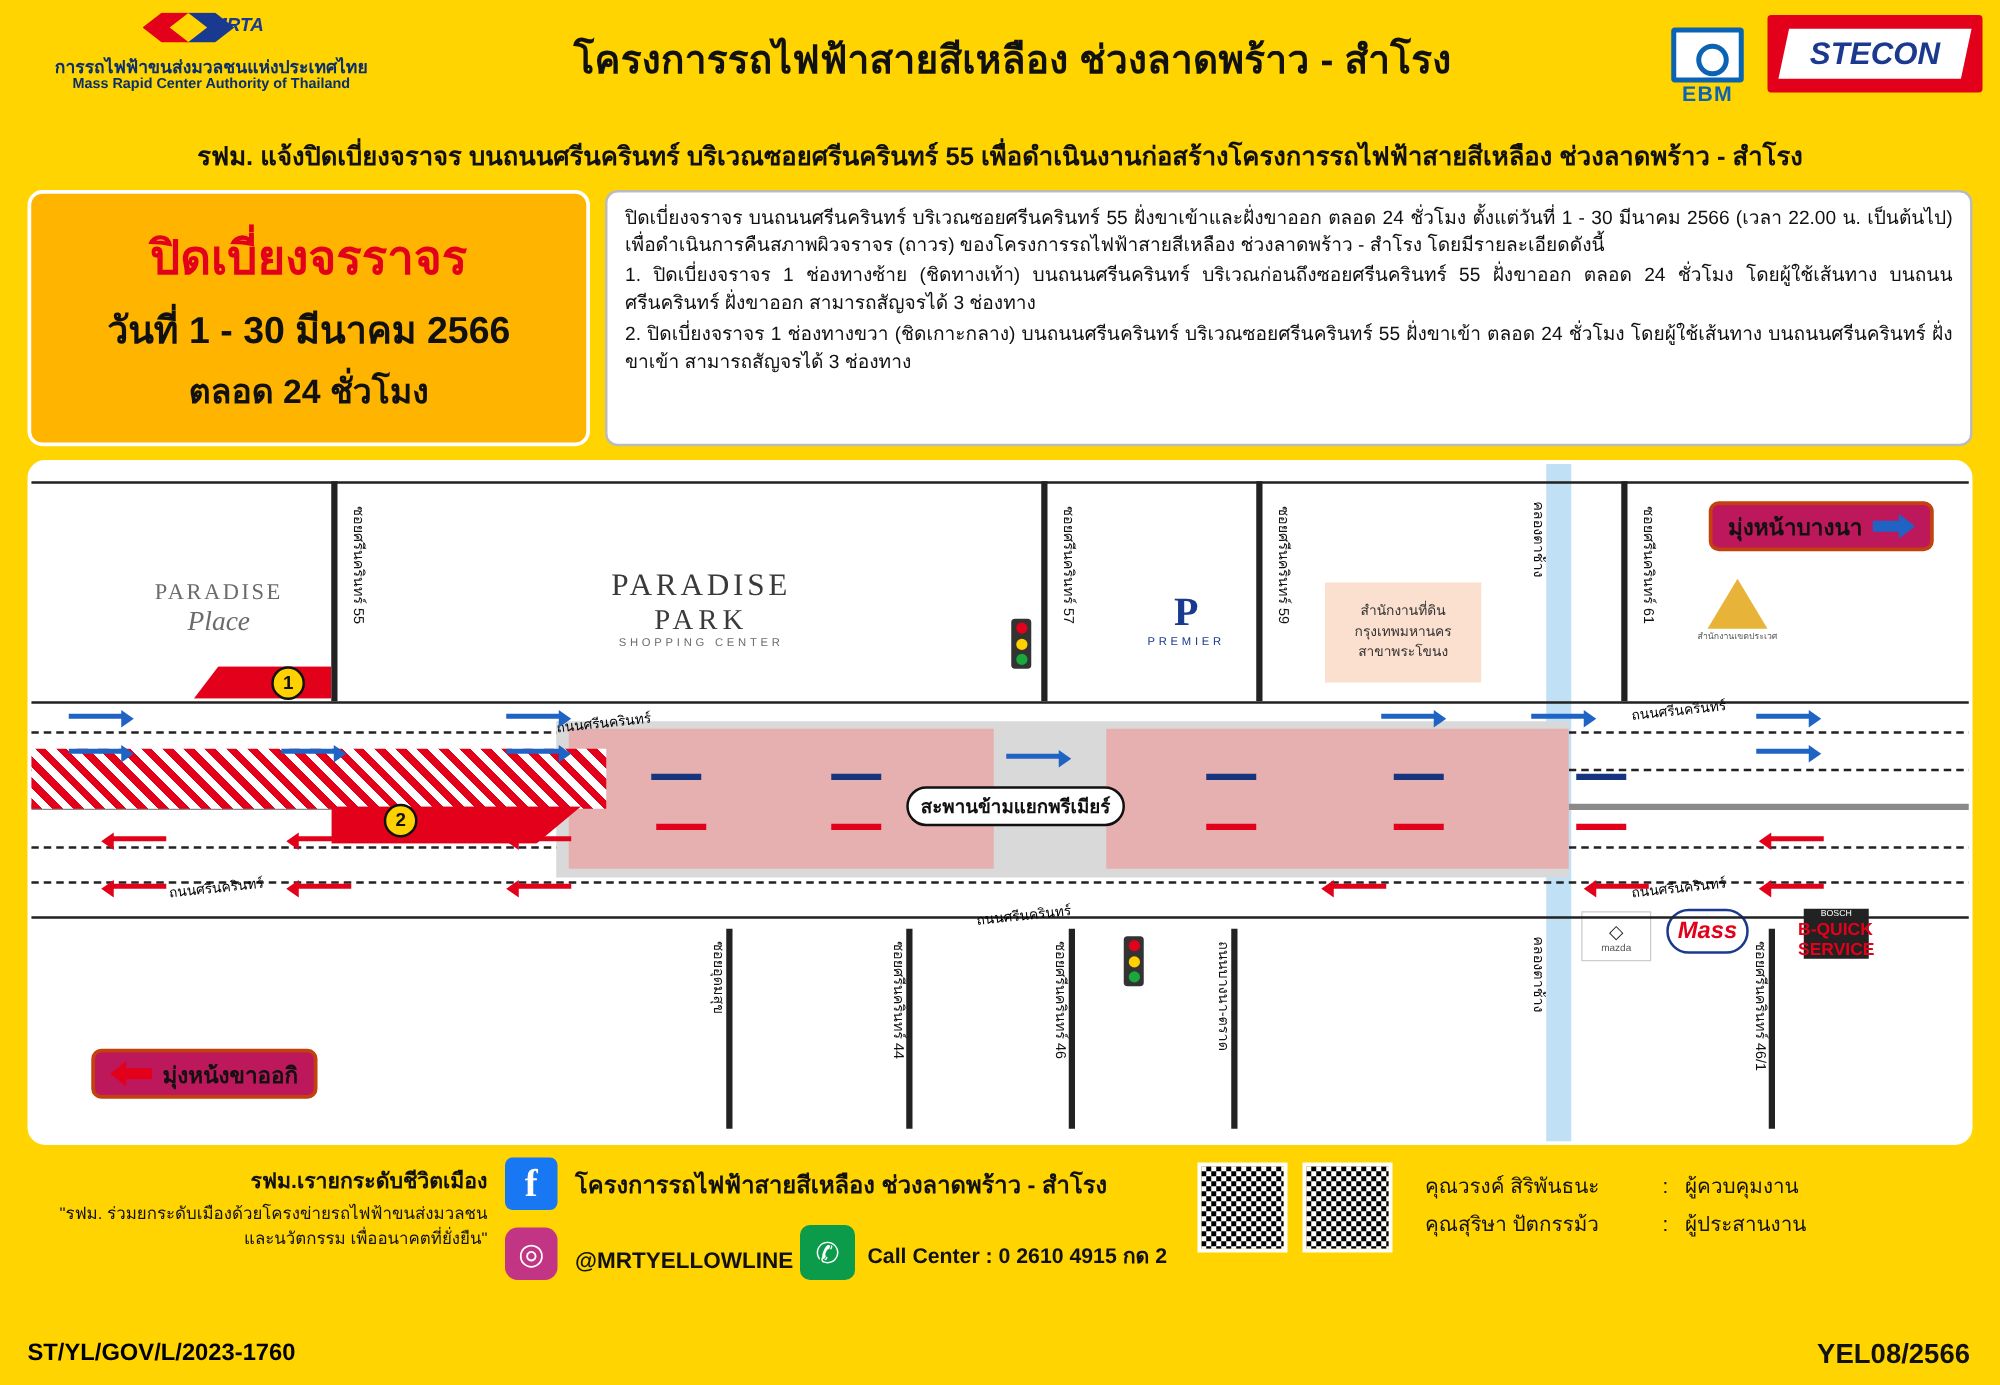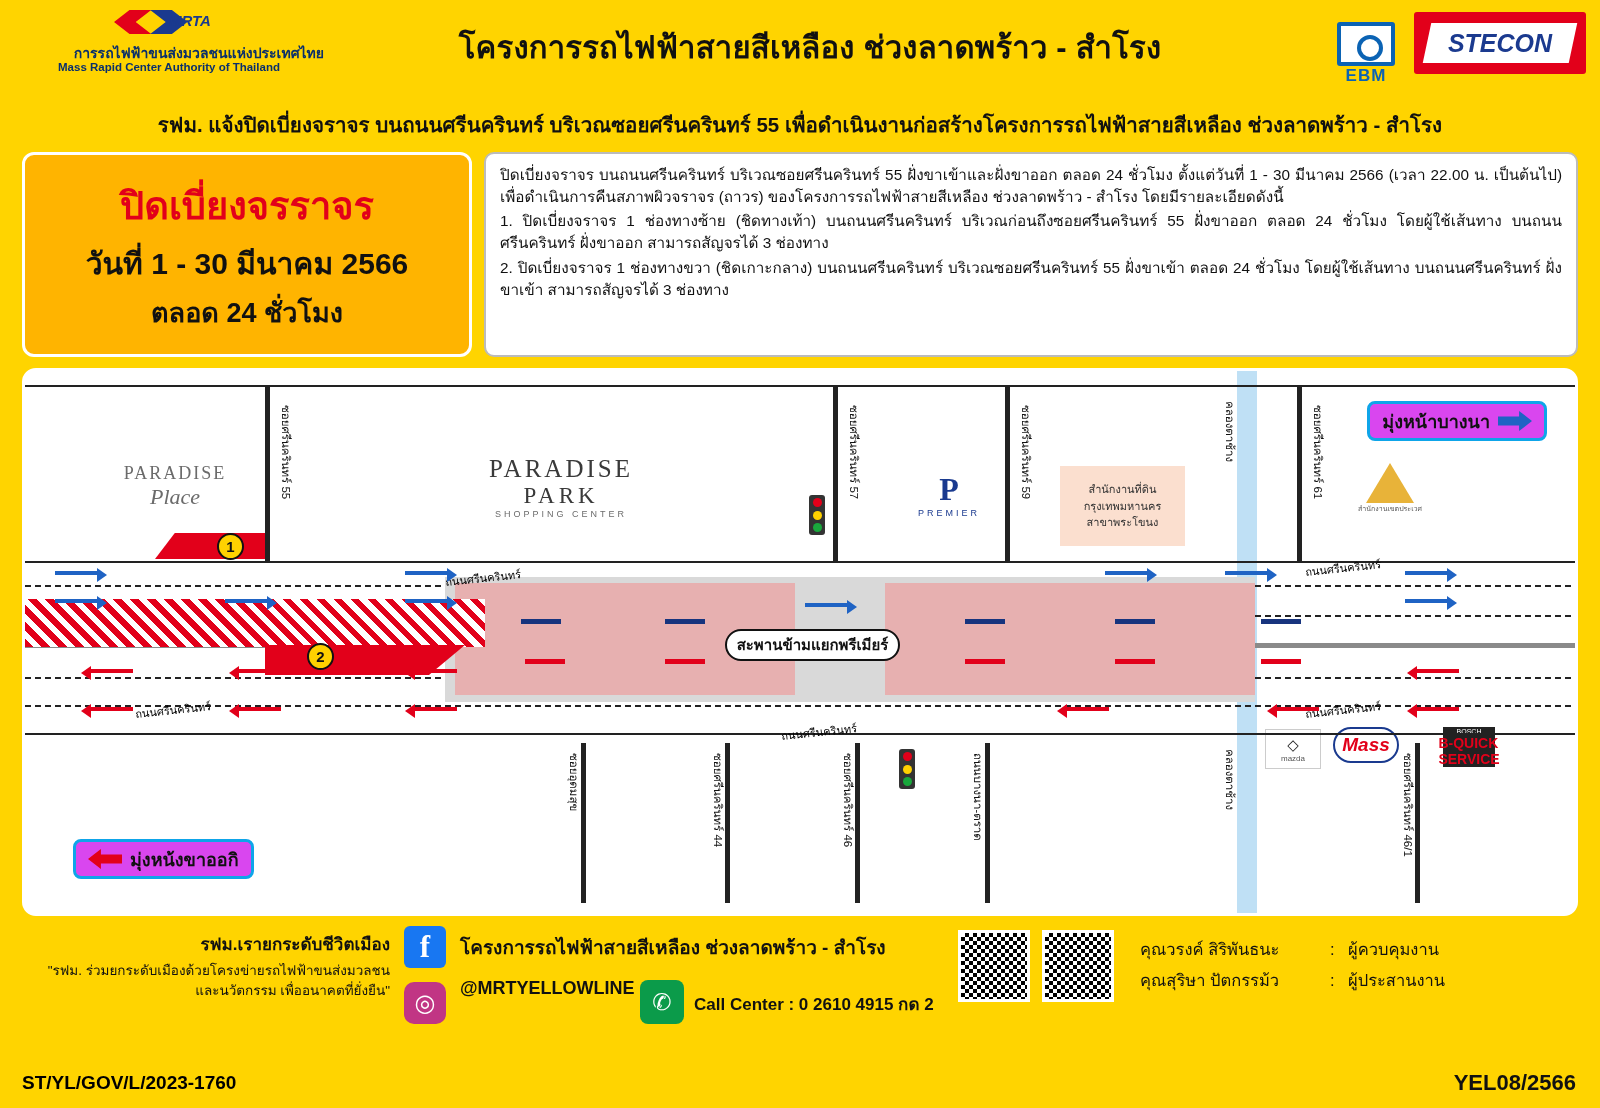--- a/index.html
+++ b/index.html
@@ -13,21 +13,21 @@
   }
   .sheet { position:absolute; inset:0; background:#ffd400; }
 
   
   .header { position:absolute; left:0; top:0; width:1600px; height:92px; }
   .mrta-logo { position:absolute; left:14px; top:8px; width:310px; text-align:center; }
   .mrta-mark { width:110px; height:36px; margin:0 auto 2px; position:relative; }
   .mrta-mark .m1 { position:absolute; left:0; top:2px; width:62px; height:30px; background:#e2001a; clip-path:polygon(0 40%,25% 0,60% 0,35% 40%,60% 80%,25% 80%); }
   .mrta-mark .m2 { position:absolute; left:30px; top:2px; width:62px; height:30px; background:#1a3a8f; clip-path:polygon(10% 0,45% 0,70% 40%,45% 80%,10% 80%,35% 40%); }
   .mrta-mark .mtext { position:absolute; left:55px; top:4px; font-size:15px; font-weight:bold; color:#1a3a8f; font-style:italic; }
-  .mrta-th { font-size:14px; font-weight:bold; color:#0a2f6b; line-height:1.1;text-align:right; }
+  .mrta-th { font-size:14px; font-weight:bold; color:#0a2f6b; line-height:1.1; }
   .mrta-en { font-size:11.5px; font-weight:bold; color:#0a2f6b; line-height:1.15; }
 
   .header-title { position:absolute; left:330px; top:22px; width:960px; text-align:center;
       font-size:31px; font-weight:bold; color:#111; letter-spacing:.2px; }
 
   .ebm-logo { position:absolute; right:196px; top:10px; width:76px; height:72px;margin-top:12px; }
   .ebm-box { width:58px; height:44px; margin:0 auto; background:#fff; border:4px solid #0b63b4; border-radius:3px; position:relative; }
   .ebm-box:after { content:""; position:absolute; left:50%; top:50%; width:18px; height:18px; margin:-9px 0 0 -9px; border:4px solid #0b63b4; border-radius:50%; }
   .ebm-text { text-align:center; font-size:17px; font-weight:bold; color:#0b63b4; letter-spacing:1px; }
 
@@ -76,21 +76,21 @@
   .arrow-blue { position:absolute; height:0; border-top:4px solid #1f63c4; }
   .arrow-blue:after { content:""; position:absolute; right:-8px; top:-7px; border-left:10px solid #1f63c4; border-top:7px solid transparent; border-bottom:7px solid transparent; }
   .arrow-red { position:absolute; height:0; border-top:4px solid #e2001a; }
   .arrow-red:after { content:""; position:absolute; left:-8px; top:-7px; border-right:10px solid #e2001a; border-top:7px solid transparent; border-bottom:7px solid transparent; }
   .dash-blue { position:absolute; height:5px; background:#17347e; }
   .dash-red { position:absolute; height:5px; background:#e2001a; }
 
   .marker { position:absolute; width:27px; height:27px; border-radius:50%; background:#ffd100; border:2px solid #111;
       display:flex; align-items:center; justify-content:center; font-size:15px; font-weight:bold; color:#111; }
 
-  .dir-badge { position:absolute; height:40px; background:#d946ef; border:3px solid #0ea5e9; border-radius:8px;
+  .dir-badge { position:absolute; height:40px; background:#be185d; border:3px solid #c2410c; border-radius:8px;
       display:flex; align-items:center; gap:8px; padding:0 12px; font-size:18px; font-weight:bold; color:#111; }
   .dir-arrow-r { width:34px; height:20px; background:#1f63c4; clip-path:polygon(0 28%,62% 28%,62% 0,100% 50%,62% 100%,62% 72%,0 72%); }
   .dir-arrow-l { width:34px; height:20px; background:#e2001a; clip-path:polygon(100% 28%,38% 28%,38% 0,0 50%,38% 100%,38% 72%,100% 72%); }
 
   .traffic-light { position:absolute; width:16px; height:40px; background:#333; border-radius:3px; padding:3px 0;
       display:flex; flex-direction:column; align-items:center; justify-content:space-between; }
   .traffic-light i { width:9px; height:9px; border-radius:50%; display:block; }
 
   .poi { position:absolute; text-align:center; }
   .poi-paradise-place { font-family:"Liberation Serif", serif; color:#6b6b6b; }
@@ -120,21 +120,21 @@
   
   .footer { position:absolute; left:0; top:922px; width:1600px; height:140px; }
   .f-left { position:absolute; left:30px; top:8px; width:360px; text-align:right; }
   .f-left .t1 { font-size:17px; font-weight:bold; color:#111; margin-bottom:4px; }
   .f-left .t2 { font-size:13.5px; color:#111; line-height:1.5; }
   .fb-icon { position:absolute; left:404px; top:4px; width:42px; height:42px; background:#1877f2; border-radius:6px;
       color:#fff; font-size:31px; font-weight:bold; font-family:"Liberation Serif",serif; display:flex; align-items:center; justify-content:center; }
   .fb-text { position:absolute; left:460px; top:10px; font-size:19px; font-weight:bold; color:#111; }
   .ig-icon { position:absolute; left:404px; top:60px; width:42px; height:42px; border-radius:10px;
       background:#c13584; color:#fff; display:flex; align-items:center; justify-content:center; font-size:24px; }
-  .ig-text { position:absolute; left:460px; top:56px; font-size:18px; font-weight:bold; color:#111; }
+  .ig-text { position:absolute; left:460px; top:76px; font-size:18px; font-weight:bold; color:#111; }
   .phone-icon { position:absolute; left:640px; top:58px; width:44px; height:44px; background:#0b9b4a; border-radius:8px;
       color:#fff; display:flex; align-items:center; justify-content:center; font-size:23px; }
   .call-text { position:absolute; left:694px; top:68px; font-size:17px; font-weight:bold; color:#111; }
   .qr { position:absolute; top:8px; width:72px; height:72px; background:
       repeating-conic-gradient(#000 0 25%, #fff 0 50%) 0 0/8px 8px; border:3px solid #fff; }
   .qr1 { left:958px; }
   .qr2 { left:1042px; }
   .contact { position:absolute; left:1140px; top:12px; font-size:16.5px; color:#111; line-height:1.9; }
   .contact .row { display:flex; }
   .contact .n { width:190px; }

